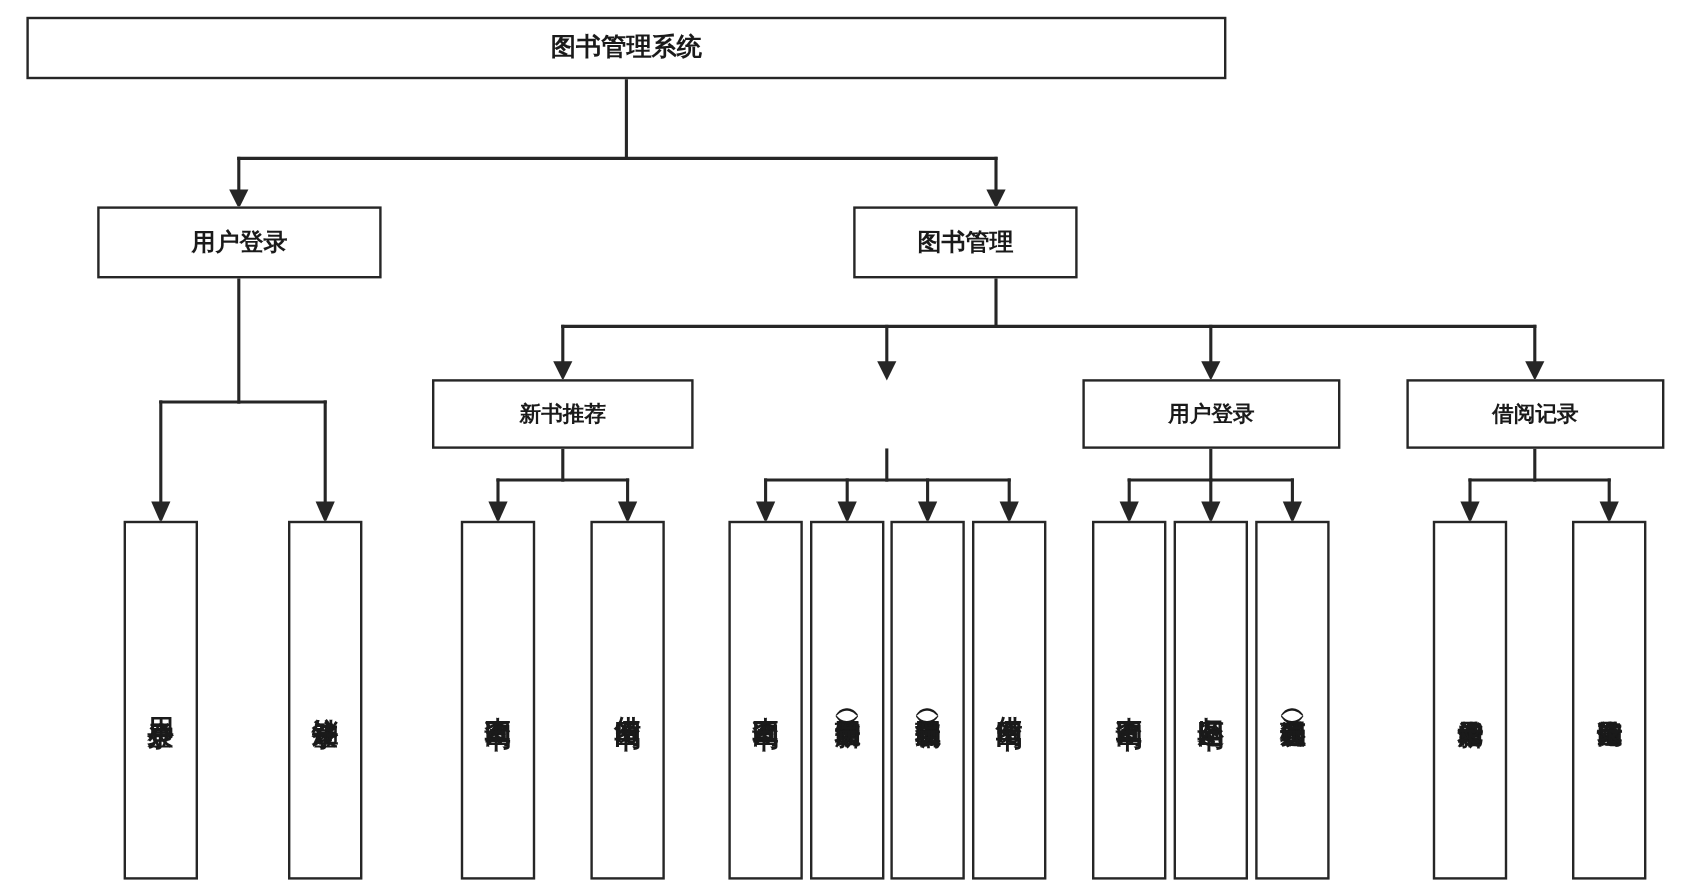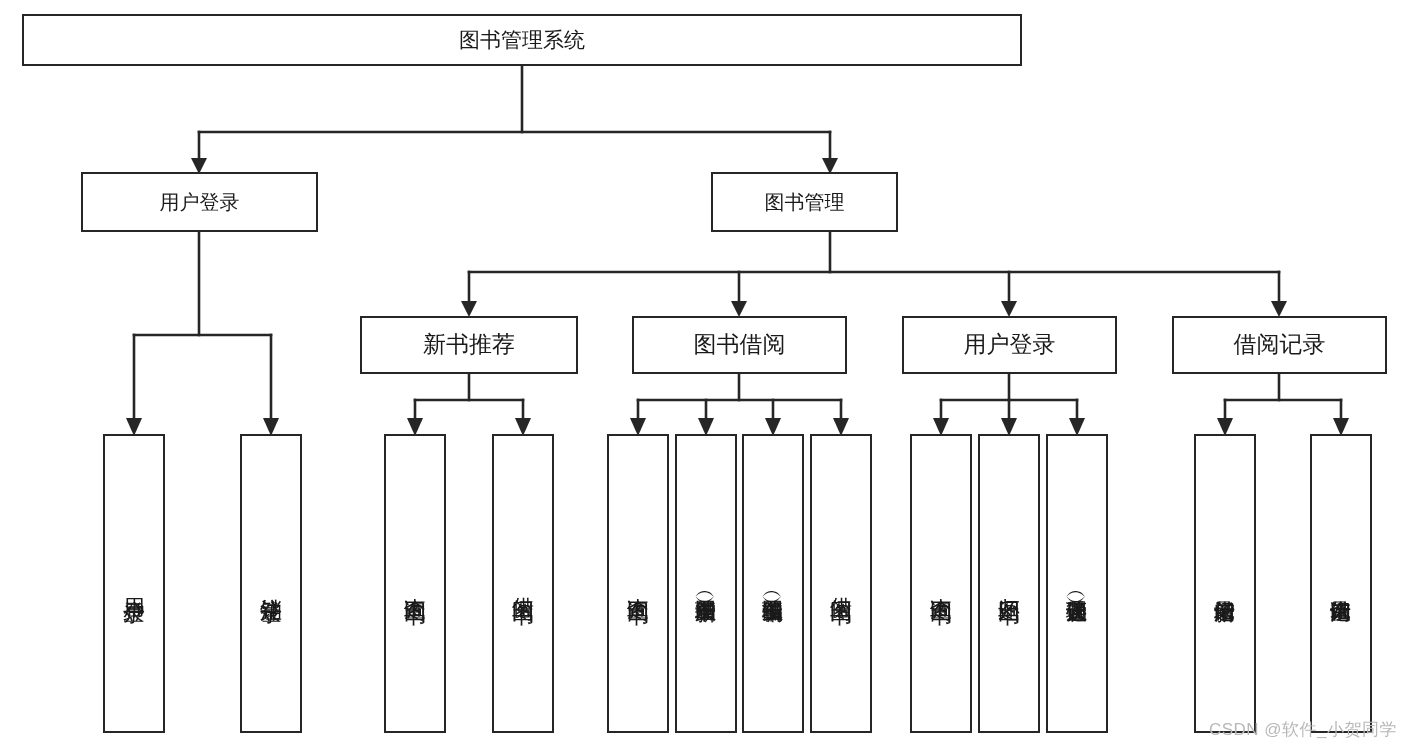--- a/index.html
+++ b/index.html
@@ -9,20 +9,21 @@
   }
   body {
     font-family: "Liberation Sans", "DejaVu Sans", sans-serif;
   }
   #canvas {
     position: relative;
     width: 1405px;
     height: 747px;
     background: #ffffff;
     overflow: hidden;
+    font-weight: bold;
   }
   #edges {
     position: absolute;
     left: 0;
     top: 0;
     width: 1405px;
     height: 747px;
   }
   .node {
     position: absolute;
@@ -35,21 +36,21 @@
     color: #1a1a1a;
     z-index: 2;
   }
   .node .label {
     line-height: 1.12;
     text-align: center;
     white-space: nowrap;
   }
   .node.root .label { font-size: 21px; }
   .node.lvl2 .label { font-size: 20px; }
-  .node.lvl3 .label { font-size: 23px; }
+  .node.lvl3 .label { font-size: 18px; }
   .node.leaf {
     align-items: center;
     justify-content: center;
   }
   .node.leaf .label {
     writing-mode: vertical-rl;
     text-orientation: upright;
     font-size: 22px;
     letter-spacing: 2px;
     line-height: 1;
@@ -160,23 +161,20 @@
   <div class="node lvl2" style="left:81px; top:172px; width:237px; height:60px;">
     <span class="label">用户登录</span>
   </div>
   <div class="node lvl2" style="left:711px; top:172px; width:187px; height:60px;">
     <span class="label">图书管理</span>
   </div>
 
   <div class="node lvl3" style="left:360px; top:316px; width:218px; height:58px;">
     <span class="label">新书推荐</span>
   </div>
-  <div class="node lvl3" style="left:632px; top:316px; width:215px; height:58px;">
-    <span class="label">图书借阅</span>
-  </div>
   <div class="node lvl3" style="left:902px; top:316px; width:215px; height:58px;">
     <span class="label">用户登录</span>
   </div>
   <div class="node lvl3" style="left:1172px; top:316px; width:215px; height:58px;">
     <span class="label">借阅记录</span>
   </div>
 
   <div class="node leaf" style="left:103px; top:434px; width:62px; height:299px;">
     <span class="label">用户登录</span>
   </div>
@@ -214,15 +212,14 @@
     <span class="label">确认归还（管理员）</span>
   </div>
 
   <div class="node leaf tight" style="left:1194px; top:434px; width:62px; height:299px;">
     <span class="label">新增借阅记录</span>
   </div>
   <div class="node leaf tight" style="left:1310px; top:434px; width:62px; height:299px;">
     <span class="label">查询借阅记录</span>
   </div>
 
-  <div id="watermark">CSDN @软件_小贺同学</div>
 
 </div>
 
 </body></html>

